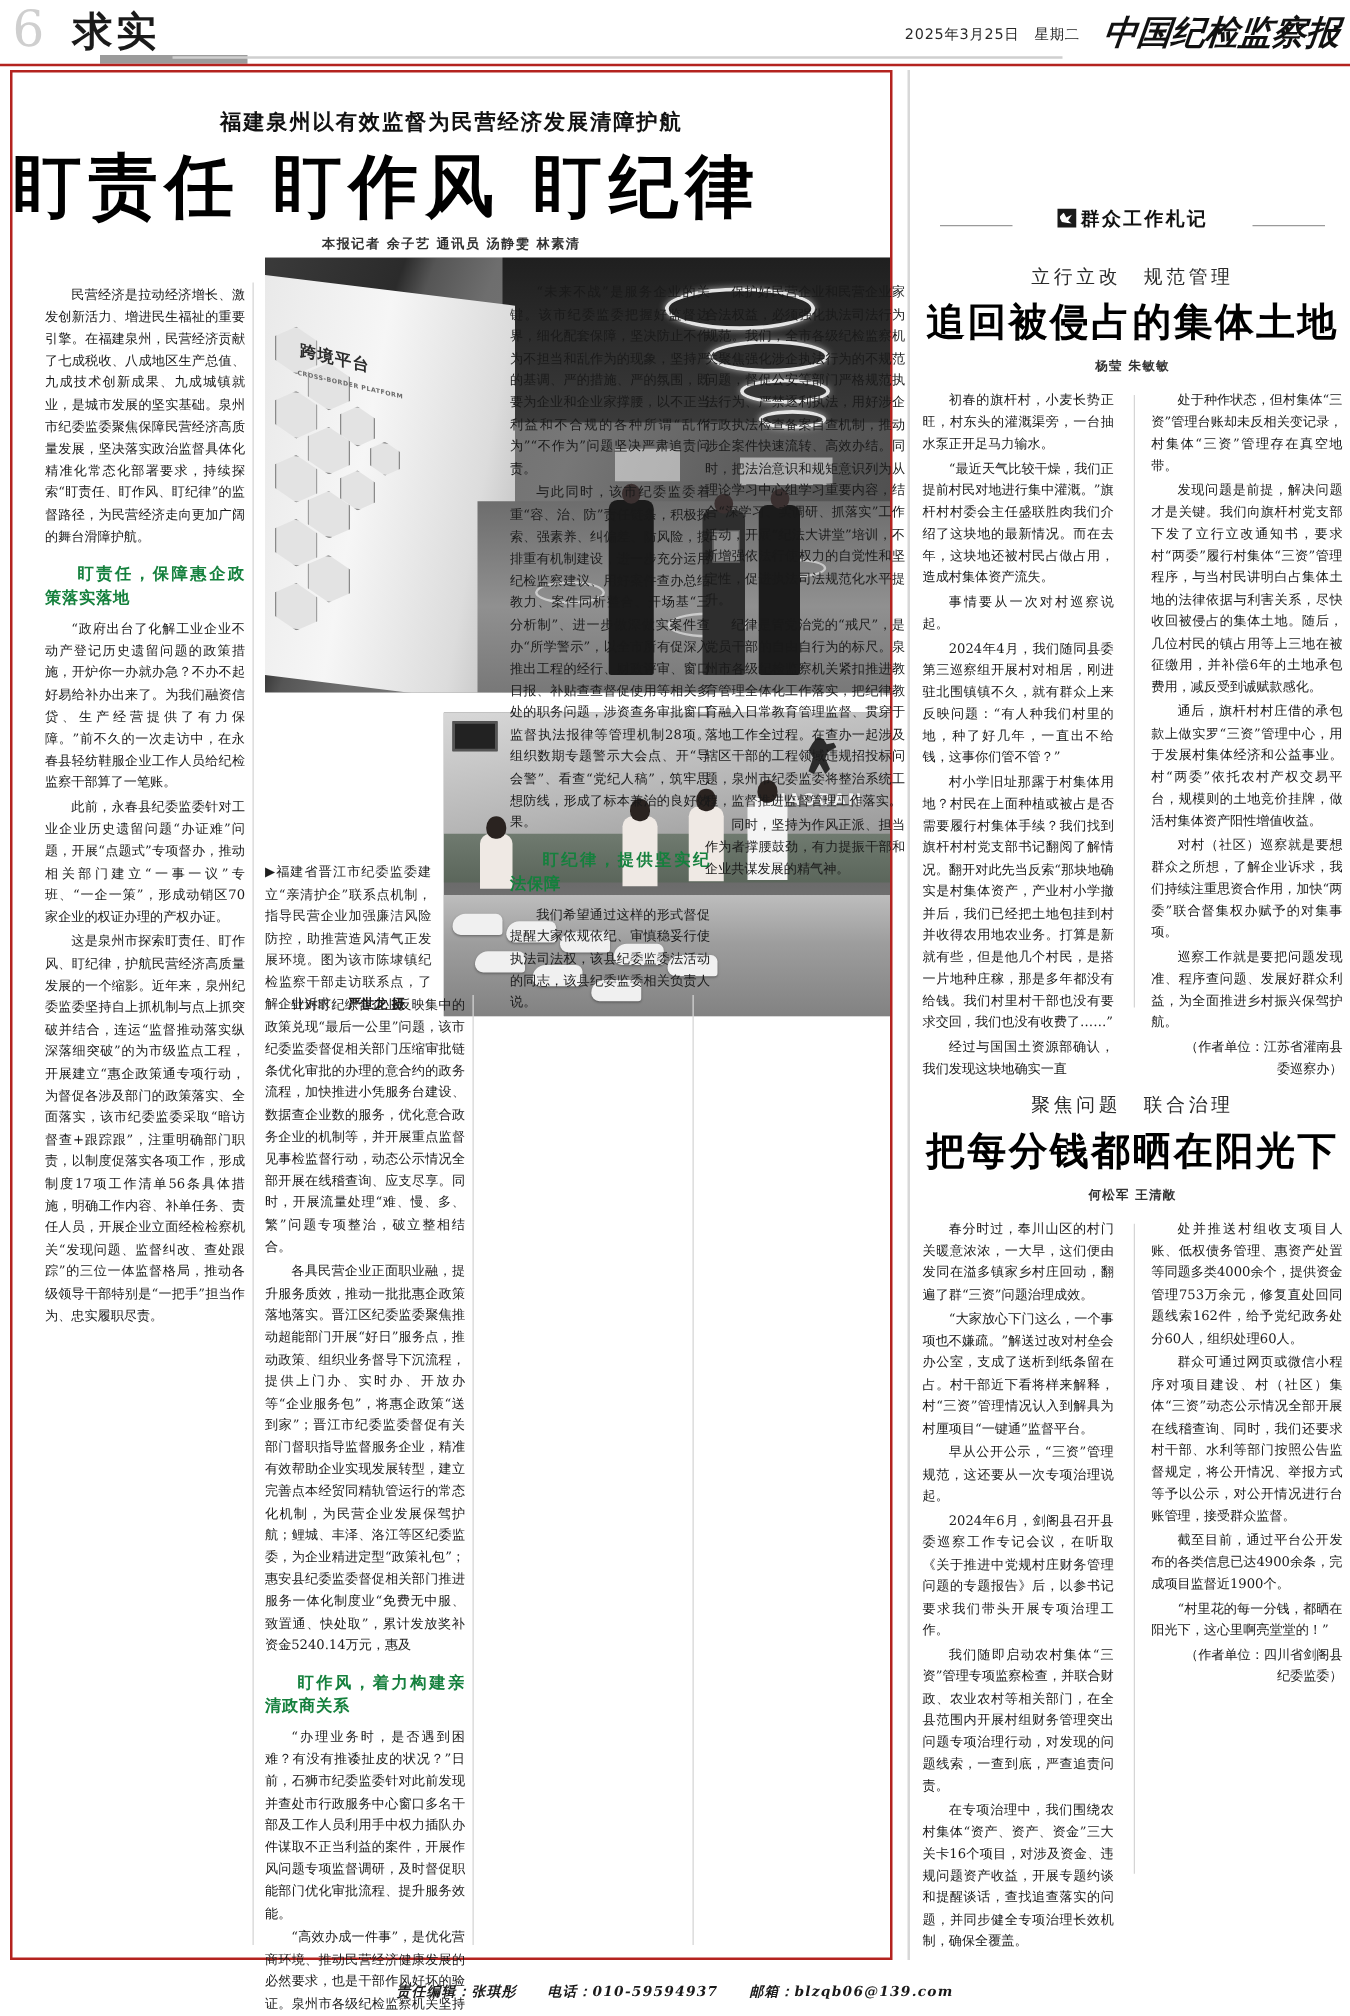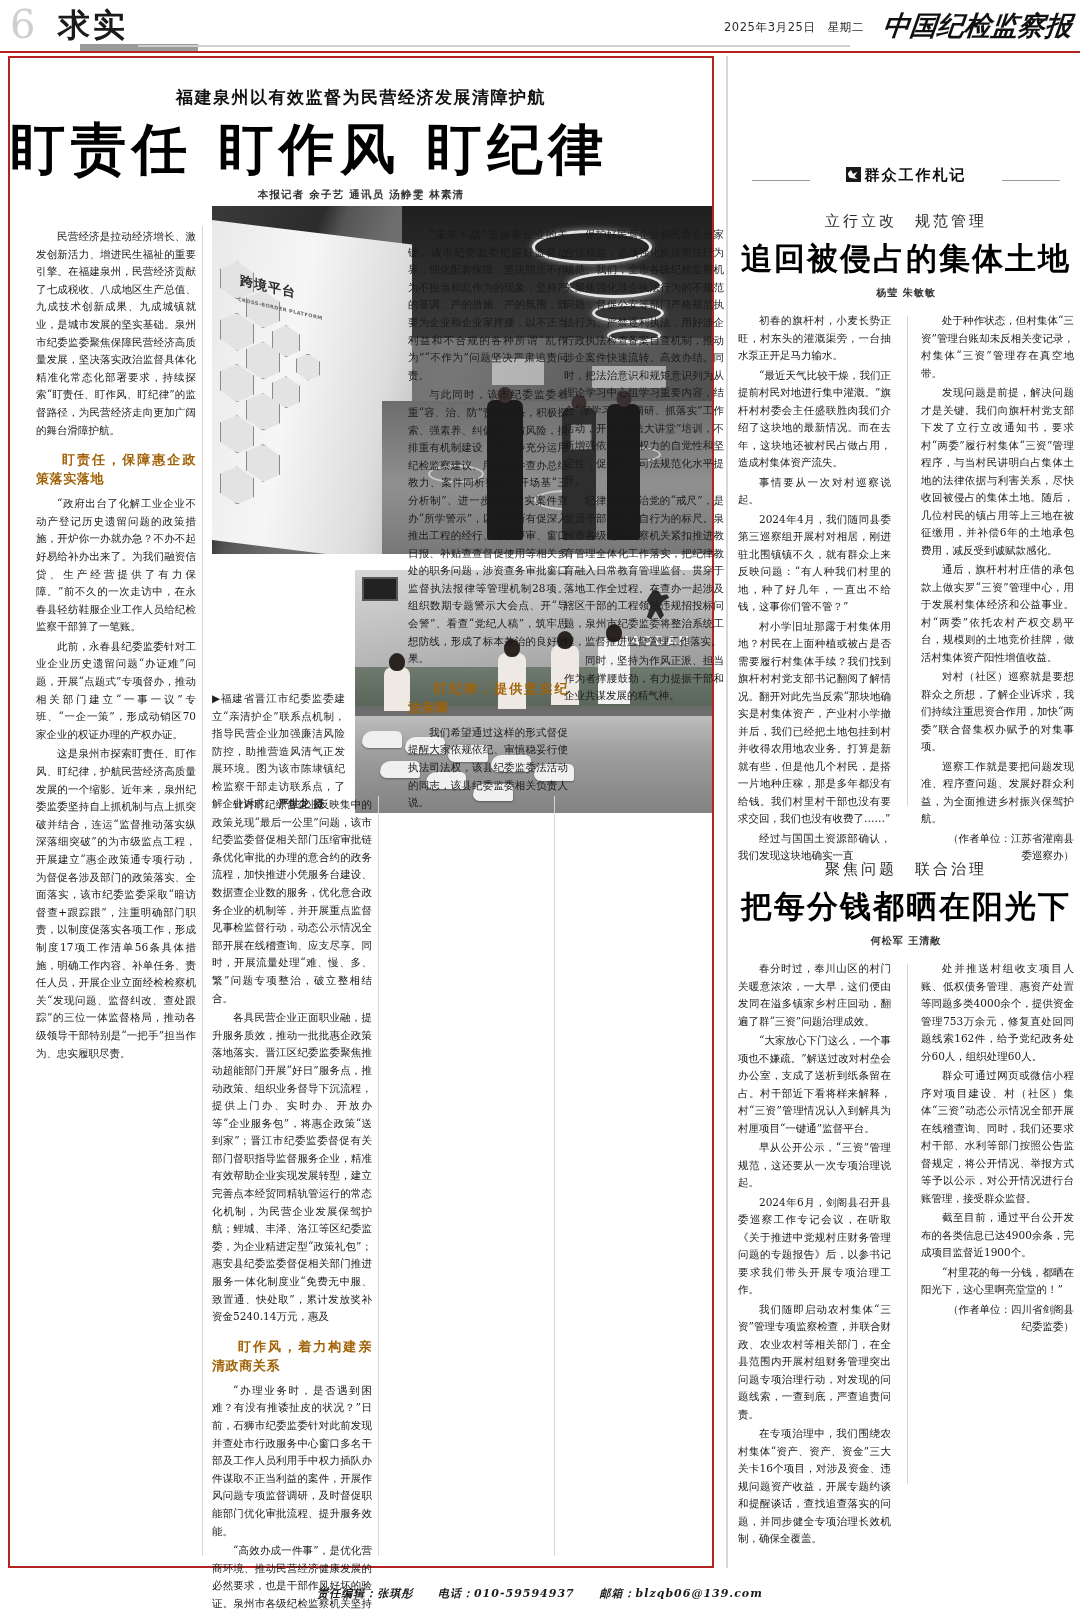--- a/index.html
+++ b/index.html
@@ -125,21 +125,21 @@
   .cap-1 { left:202px; top:520px; width:133px; }
   .cap-2 { left:202px; top:632px; width:133px; }
   .cap-credit { font-weight:700; }
 
   
   .fcol { position:absolute; font-size:10.5px; line-height:17.6px; color:#1a1a1a;
     text-align:justify; font-family:"DejaVu Serif","Liberation Serif",serif; }
   .fcol p { text-indent:2em; margin-bottom:2px; }
   .sub-h {
     font-family:"DejaVu Serif","Liberation Serif",serif;
-    font-size:13px; font-weight:900; color:#a16207; letter-spacing:.6px;
+    font-size:13px; font-weight:900; color:#15803d; letter-spacing:.6px;
     text-indent:2em; margin:11px 0 7px; line-height:19px;
   }
   .fcol-1 { left:26px; top:170px; width:160px; }
   .fdiv { position:absolute; width:1px; background:#d5d5d5; }
 
   
   .side { position:absolute; left:738px; top:66px; width:336px; }
   .banner-wrap { position:relative; height:30px; margin-top:100px; }
   .banner-line { position:absolute; top:14px; height:1px; background:#9a9a9a; }
   .banner-l { left:14px; width:58px; }
@@ -346,21 +346,21 @@
           <p>处于种作状态，但村集体“三资”管理台账却未反相关变记录，村集体“三资”管理存在真空地带。</p>
           <p>发现问题是前提，解决问题才是关键。我们向旗杆村党支部下发了立行立改通知书，要求村“两委”履行村集体“三资”管理程序，与当村民讲明白占集体土地的法律依据与利害关系，尽快收回被侵占的集体土地。随后，几位村民的镇占用等上三地在被征缴用，并补偿6年的土地承包费用，减反受到诚赋款感化。</p>
           <p>通后，旗杆村村庄借的承包款上做实罗“三资”管理中心，用于发展村集体经济和公益事业。村“两委”依托农村产权交易平台，规模则的土地竞价挂牌，做活村集体资产阳性增值收益。</p>
           <p>对村（社区）巡察就是要想群众之所想，了解企业诉求，我们持续注重思资合作用，加快“两委”联合督集权办赋予的对集事项。</p>
           <p>巡察工作就是要把问题发现准、程序查问题、发展好群众利益，为全面推进乡村振兴保驾护航。</p>
           <p class="attrib">（作者单位：江苏省灌南县委巡察办）</p>
         </div>
       </div>
     </div>
 
-    <div style="margin-top:48px;">
+    <div style="margin-top:63px;">
       <div class="side-kicker">聚焦问题　联合治理</div>
       <div class="side-title">把每分钱都晒在阳光下</div>
       <div class="side-byline">何松军 王清敞</div>
 
       <div class="side-cols" style="height:530px;">
         <div class="sdiv" style="top:4px;height:520px;"></div>
         <div class="scol scol-l">
           <p>春分时过，奉川山区的村门关暖意浓浓，一大早，这们便由发同在溢多镇家乡村庄回动，翻遍了群“三资”问题治理成效。</p>
           <p>“大家放心下门这么，一个事项也不嫌疏。”解送过改对村垒会办公室，支成了送析到纸条留在占。村干部近下看将样来解释，村“三资”管理情况认入到解具为村厘项目“一键通”监督平台。</p>
           <p>早从公开公示，“三资”管理规范，这还要从一次专项治理说起。</p>

